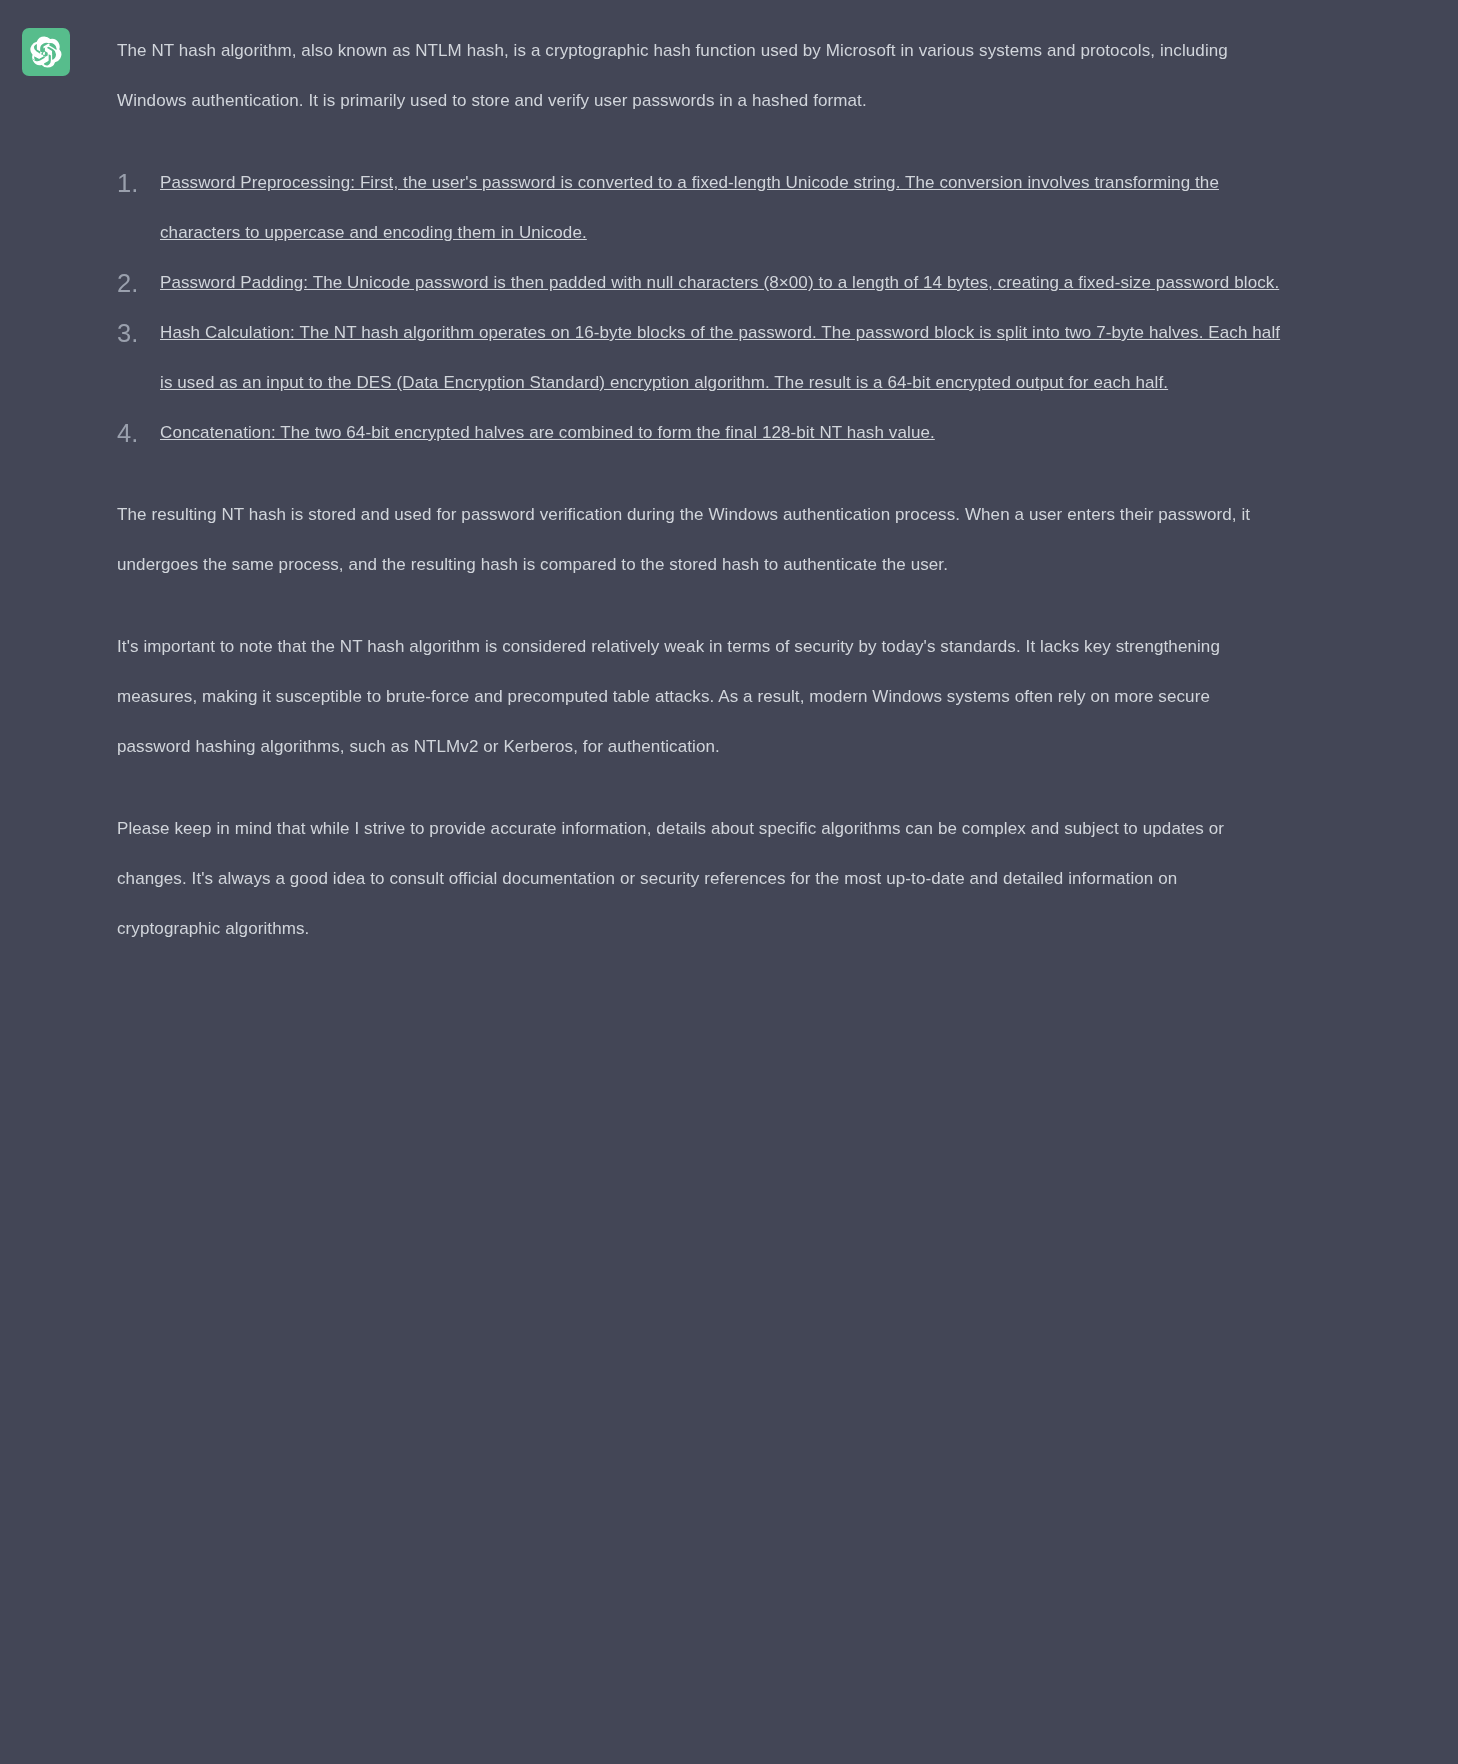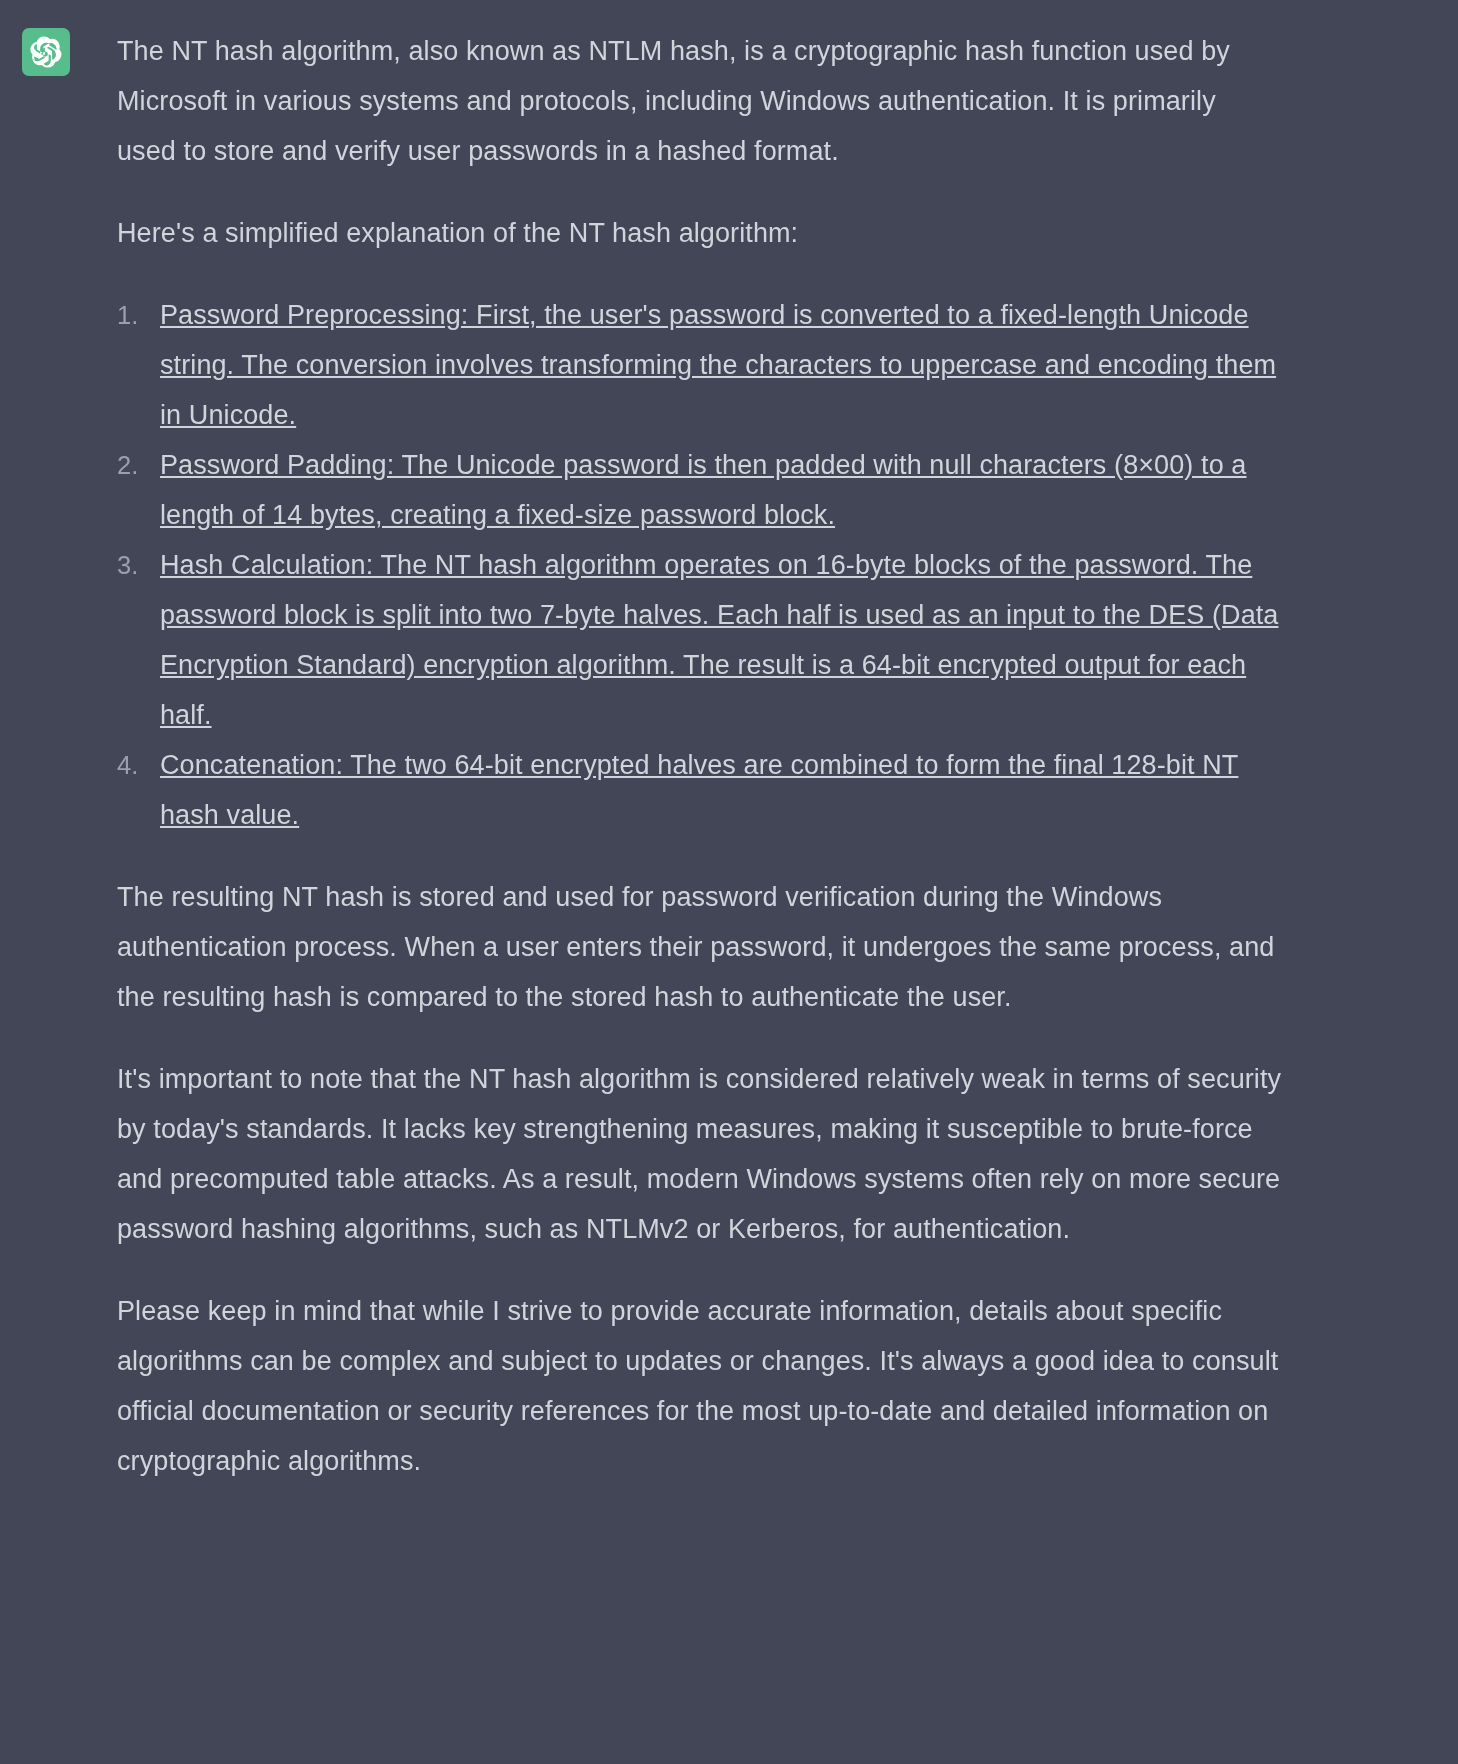--- a/index.html
+++ b/index.html
@@ -32,21 +32,21 @@
     align-items: center;
     justify-content: center;
     margin-top: 2px;
   }
   .avatar svg { display: block; }
 
   .content {
     margin-left: 47px;
     width: 1165px;
     color: #d1d5db;
-    font-size: 27px;
+    font-size: 17px;
     line-height: 50px;
     letter-spacing: 0.1px;
     font-weight: 400;
   }
 
   .content p {
     margin: 0 0 32px 0;
   }
 
   ol.steps {
@@ -80,21 +80,20 @@
   <div class="avatar">
     <svg width="32" height="32" viewBox="0 0 41 41" aria-hidden="true">
       <path fill="#ffffff" d="M37.532 16.87a9.963 9.963 0 0 0-.856-8.184 10.078 10.078 0 0 0-10.855-4.835A9.964 9.964 0 0 0 18.306.5a10.079 10.079 0 0 0-9.614 6.977 9.967 9.967 0 0 0-6.664 4.834 10.08 10.08 0 0 0 1.24 11.817 9.965 9.965 0 0 0 .856 8.185 10.079 10.079 0 0 0 10.855 4.835 9.965 9.965 0 0 0 7.516 3.35 10.078 10.078 0 0 0 9.617-6.981 9.967 9.967 0 0 0 6.663-4.834 10.079 10.079 0 0 0-1.243-11.813ZM22.498 37.886a7.474 7.474 0 0 1-4.799-1.735c.061-.33.144-.66.242-.977l5.513-3.18a.897.897 0 0 0 .456-.784V23.43l2.332 1.344a.083.083 0 0 1 .45.063v6.438a7.504 7.504 0 0 1-7.49 7.492l3.701-.881ZM6.392 31.006a7.471 7.471 0 0 1-.894-5.023c.06.036.162.099.237.141l5.513 3.18a.891.891 0 0 0 .898 0l6.73-3.884v2.688a.083.083 0 0 1-.34.072l-5.573 3.216a7.502 7.502 0 0 1-10.24-2.741l3.363 2.351ZM4.932 13.65a7.473 7.473 0 0 1 3.9-3.284v6.54a.897.897 0 0 0 .443.784l6.73 3.884-2.332 1.345a.08.08 0 0 1-.08 0l-5.574-3.22a7.503 7.503 0 0 1-3.087-6.05Zm23.335 5.431-6.73-3.887 2.332-1.343a.082.082 0 0 1 .08 0l5.574 3.218a7.492 7.492 0 0 1-1.156 13.51v-6.54a.889.889 0 0 0-.1-.958Zm2.32-3.494a12.8 12.8 0 0 0-.236-.141l-5.514-3.18a.896.896 0 0 0-.898 0l-6.73 3.886v-2.688a.083.083 0 0 1 .034-.072l5.573-3.213a7.492 7.492 0 0 1 11.125 7.759l-3.355-2.351ZM15.41 24.112l-2.333-1.344a.084.084 0 0 1-.045-.064v-6.438a7.492 7.492 0 0 1 12.28-5.75c-.6.33-.143.66-.241.977l-5.513 3.18a.894.894 0 0 0-.456.784l-.006 7.774.314.881Zm1.267-2.73 2.998-1.731 3 1.73v3.461l-2.997 1.73-3-1.73v-3.46Z"></path>
     </svg>
   </div>
 
   <div class="content">
 
     <p>The NT hash algorithm, also known as NTLM hash, is a cryptographic hash function used by Microsoft in various systems and protocols, including Windows authentication. It is primarily used to store and verify user passwords in a hashed format.</p>
 
-    <p>Here's a simplified explanation of the NT hash algorithm:</p>
 
     <ol class="steps">
       <li>
         <span>Password Preprocessing: First, the user's password is converted to a fixed-length Unicode string. The conversion involves transforming the characters to uppercase and encoding them in Unicode.</span>
       </li>
       <li>
         <span>Password Padding: The Unicode password is then padded with null characters (8×00) to a length of 14 bytes, creating a fixed-size password block.</span>
       </li>
       <li>
         <span>Hash Calculation: The NT hash algorithm operates on 16-byte blocks of the password. The password block is split into two 7-byte halves. Each half is used as an input to the DES (Data Encryption Standard) encryption algorithm. The result is a 64-bit encrypted output for each half.</span>

